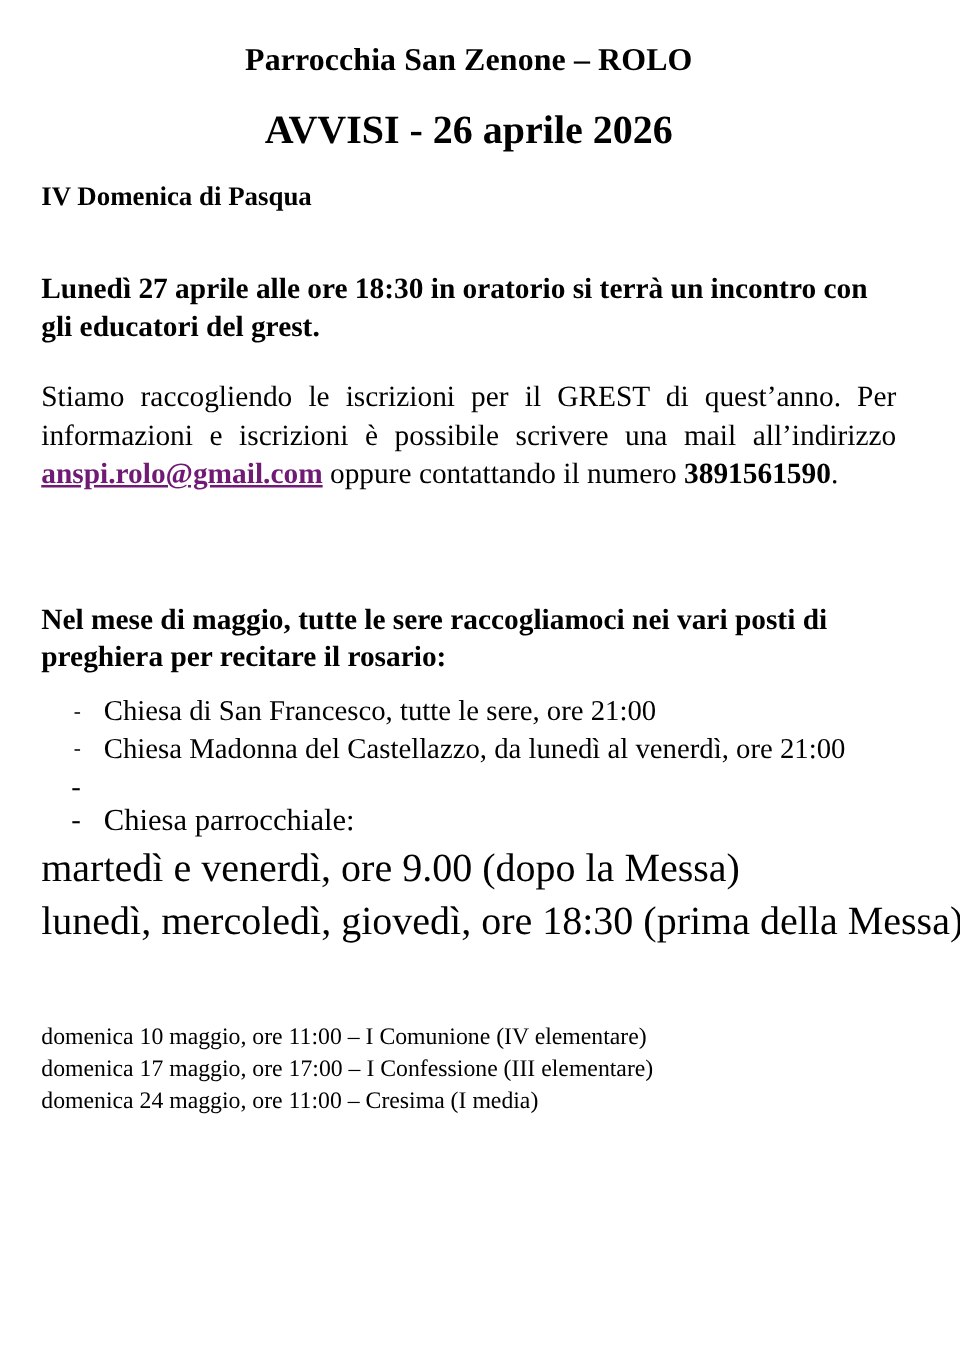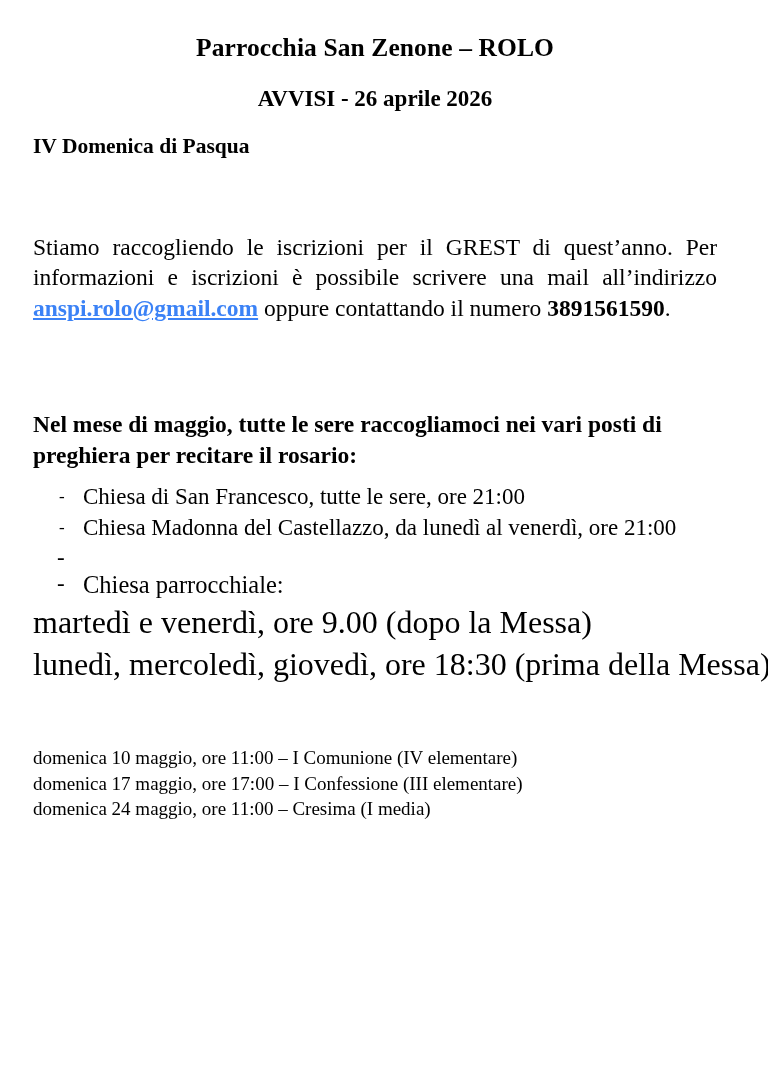--- a/index.html
+++ b/index.html
@@ -34,21 +34,21 @@
   .doc-title {
     text-align: center;
     font-weight: bold;
     font-size: 25.5px;
     line-height: 1.18;
     letter-spacing: 0.1px;
   }
   .doc-subtitle {
     text-align: center;
     font-weight: bold;
-    font-size: 23px;
+    font-size: 32px;
     line-height: 1.18;
     margin-top: 22px;
   }
   .doc-subtitle2 {
     text-align: left;
     font-weight: bold;
     font-size: 21.5px;
     line-height: 1.18;
     margin-top: 22px;
   }
@@ -62,21 +62,21 @@
   }
   .para.bold { font-weight: bold; }
   .para.nojust { text-align: left; }
 
   .gap-sm { height: 12px; }
   .gap-md { height: 26px; }
   .gap-lg { height: 46px; }
   .gap-xl { height: 60px; }
 
   a.maillink {
-    color: #3b82f6;
+    color: #701a75;
     text-decoration: underline;
     font-weight: bold;
   }
   .phone { font-weight: bold; }
 
   
   .bullets {
     list-style: none;
     margin: 0;
     padding: 0;
@@ -140,20 +140,21 @@
   <div class="content">
 
     <div class="title-block">
       <div class="doc-title">Parrocchia San Zenone – ROLO</div>
       <div class="doc-subtitle">AVVISI - 26 aprile 2026</div>
       <div class="doc-subtitle2">IV Domenica di Pasqua</div>
     </div>
 
     <div class="gap-lg"></div>
 
+    <div class="para bold nojust">Lunedì 27 aprile alle ore 18:30 in oratorio si terrà un incontro con gli educatori del grest.</div>
 
     <div class="gap-md"></div>
 
     <div class="para"><span>Stiamo raccogliendo le iscrizioni per il GREST di quest’anno. Per informazioni e iscrizioni è possibile scrivere una mail all’indirizzo </span><a class="maillink" href="#">anspi.rolo@gmail.com</a><span> oppure contattando il numero </span><span class="phone">3891561590</span><span>.</span></div>
 
     <div class="gap-md"></div>
 
 
     <div class="gap-xl"></div>
 

